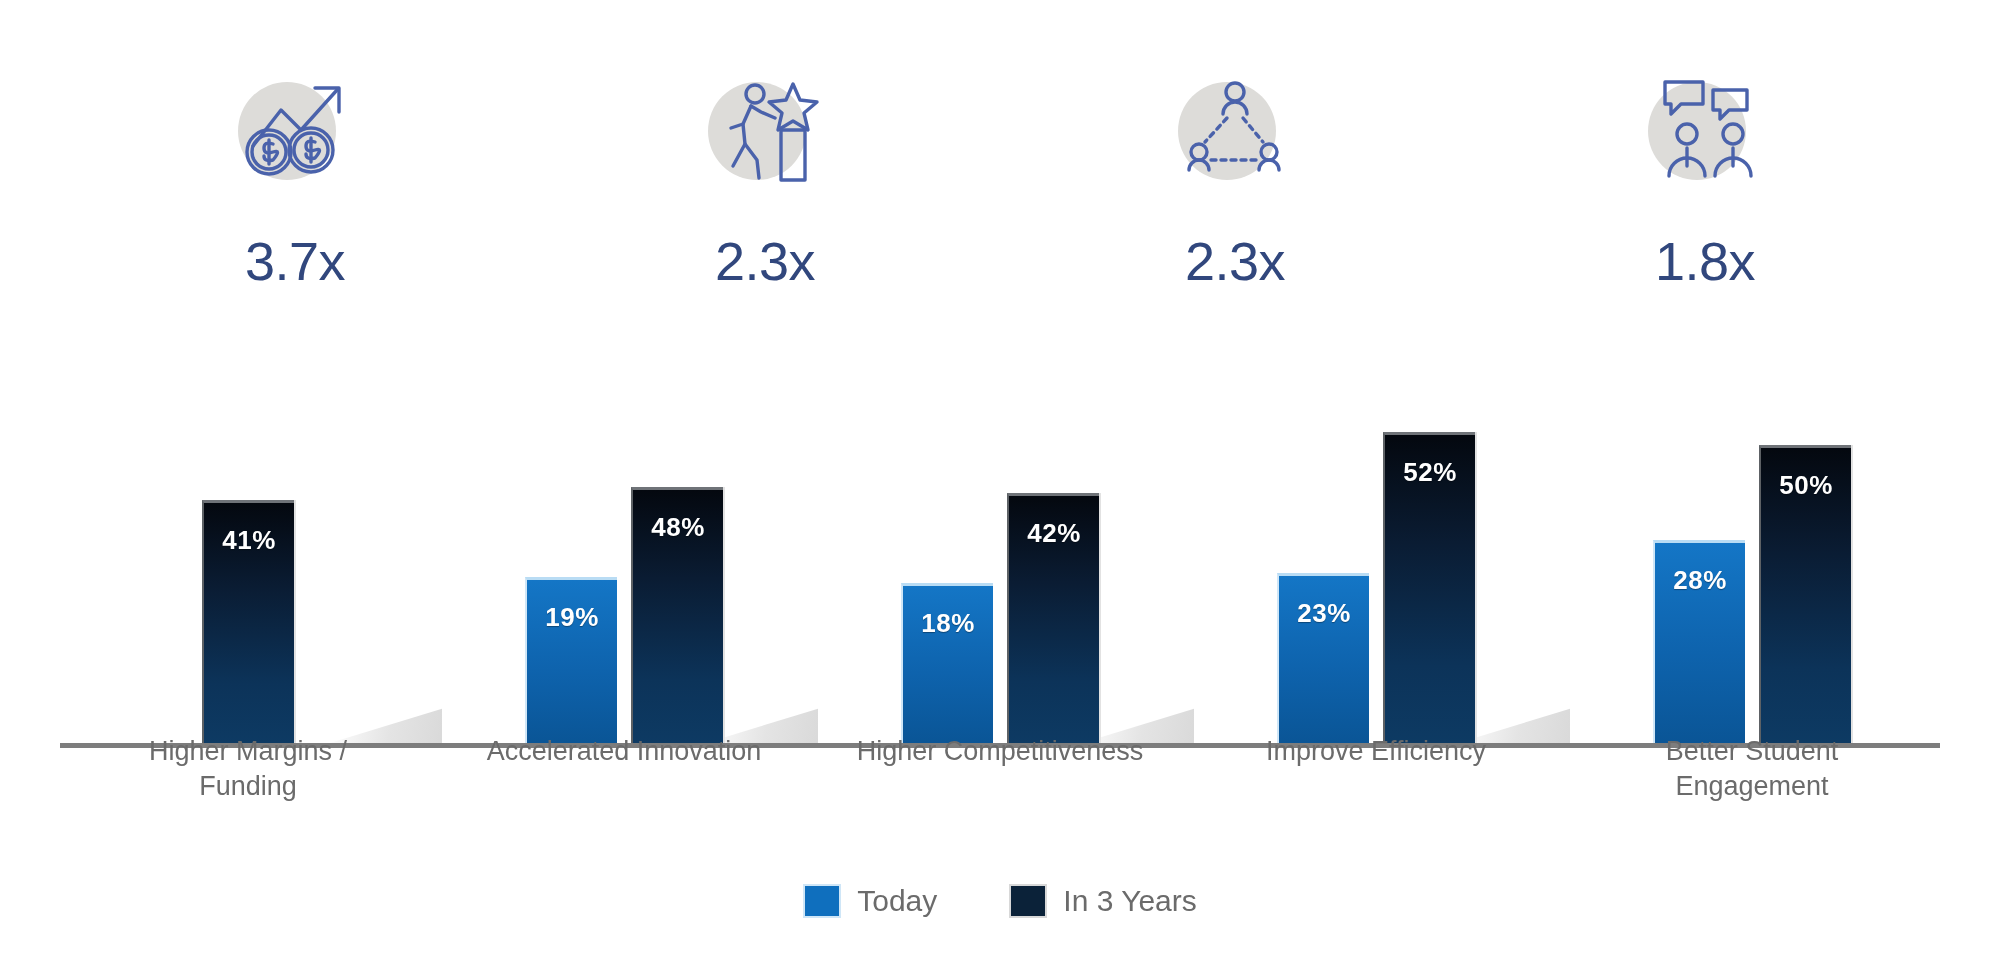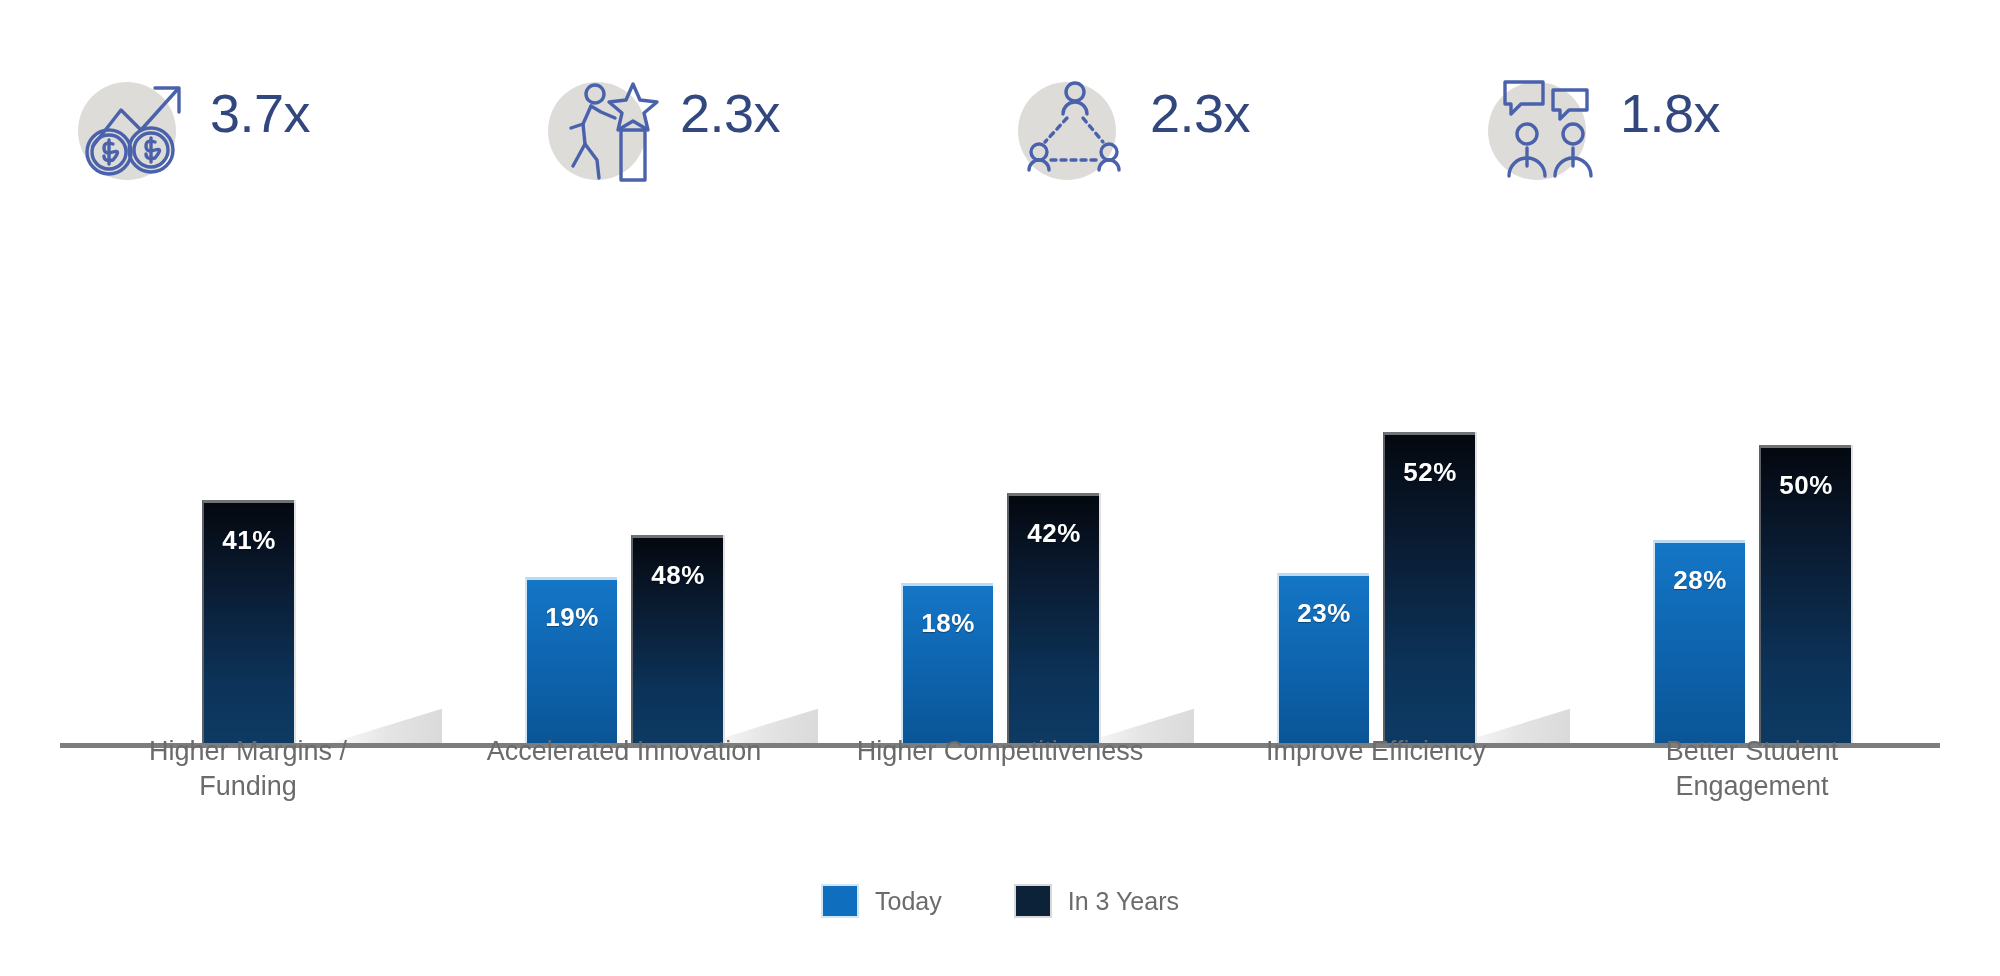--- a/index.html
+++ b/index.html
@@ -29,22 +29,23 @@
     top: 70px;
     width: 1880px;
     height: 260px;
     display: flex;
     flex-direction: row;
     align-items: flex-start;
   }
   .icon-cell {
     flex: 1 1 0;
     display: flex;
-    flex-direction: row;
-    align-items: flex-start;
+    flex-direction: column;
+    align-items: center;
+    gap: 28px;
   }
   .icon-wrap {
     position: relative;
     width: 150px;
     height: 120px;
     display: flex;
     align-items: center;
     justify-content: center;
   }
   .icon-blob {
@@ -191,21 +192,21 @@
     background: #0f6fbe;
     border: 2px solid #cfe6f7;
     box-sizing: border-box;
   }
   .swatch.future {
     background: #0b2239;
     border: 2px solid #d8d8d8;
     box-sizing: border-box;
   }
   .legend-label {
-    font-size: 25px;
+    font-size: 30px;
     color: #6b6b6b;
   }
 </style>
 </head>
 <body>
 
 <div id="canvas">
 
   <div class="icon-row">
 
@@ -298,21 +299,21 @@
         <div class="bar future" style="height:243px">
           <div class="bar-label">41%</div>
         </div>
       </div>
 
       <div class="group">
         <div class="wedge"></div>
         <div class="bar today" style="height:166px">
           <div class="bar-label">19%</div>
         </div>
-        <div class="bar future" style="height:208px">
+        <div class="bar future" style="height:256px">
           <div class="bar-label">48%</div>
         </div>
       </div>
 
       <div class="group">
         <div class="wedge"></div>
         <div class="bar today" style="height:160px">
           <div class="bar-label">18%</div>
         </div>
         <div class="bar future" style="height:250px">

